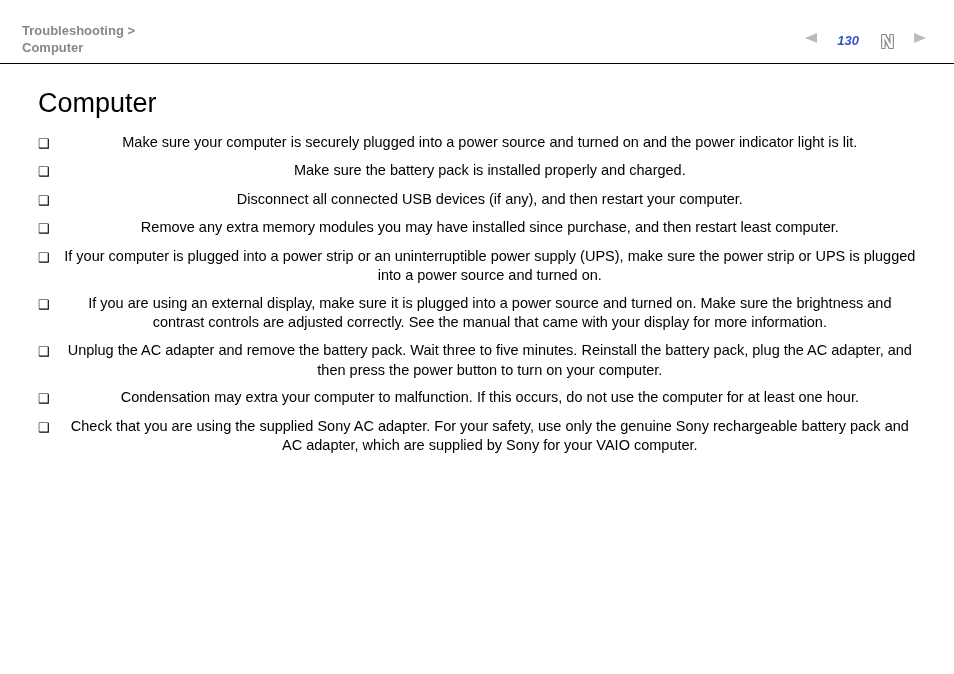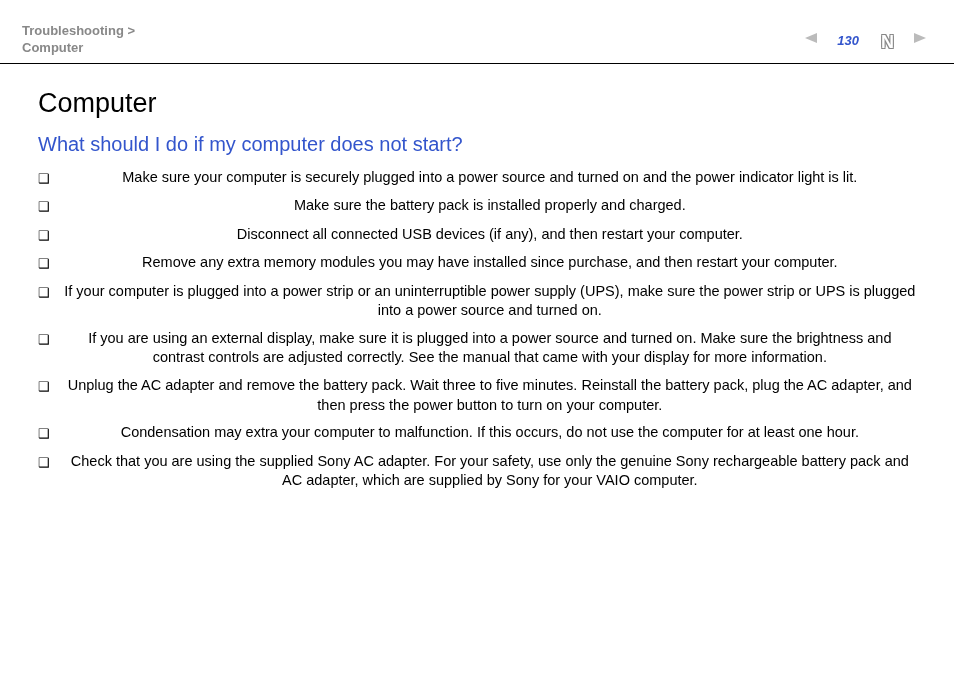--- a/index.html
+++ b/index.html
@@ -106,37 +106,36 @@
     <span class="nav-arrow">
       <svg width="12" height="10" viewBox="0 0 12 10">
           <polygon points="0,0 0,10 12,5" fill="#bbb"></polygon>
         </svg>
     </span>
   </div>
 </div>
 
 <div class="content">
   <h1 class="page-title">Computer</h1>
-  <h2 class="section-heading">What should I do if my computer does not start?</h2>
   <ul class="bullet-list">
     <li class="bullet-item">
       <span class="bullet-marker">❑</span>
       <span class="bullet-text">Make sure your computer is securely plugged into a power source and turned on and the power indicator light is lit.</span>
     </li>
     <li class="bullet-item">
       <span class="bullet-marker">❑</span>
       <span class="bullet-text">Make sure the battery pack is installed properly and charged.</span>
     </li>
     <li class="bullet-item">
       <span class="bullet-marker">❑</span>
       <span class="bullet-text">Disconnect all connected USB devices (if any), and then restart your computer.</span>
     </li>
     <li class="bullet-item">
       <span class="bullet-marker">❑</span>
-      <span class="bullet-text">Remove any extra memory modules you may have installed since purchase, and then restart your computer.</span>
+      <span class="bullet-text">Remove any extra memory modules you may have installed since purchase, and then restart least computer.</span>
     </li>
     <li class="bullet-item">
       <span class="bullet-marker">❑</span>
       <span class="bullet-text">If your computer is plugged into a power strip or an uninterruptible power supply (UPS), make sure the power strip or UPS is plugged into a power source and turned on.</span>
     </li>
     <li class="bullet-item">
       <span class="bullet-marker">❑</span>
       <span class="bullet-text">If you are using an external display, make sure it is plugged into a power source and turned on. Make sure the brightness and contrast controls are adjusted correctly. See the manual that came with your display for more information.</span>
     </li>
     <li class="bullet-item">

